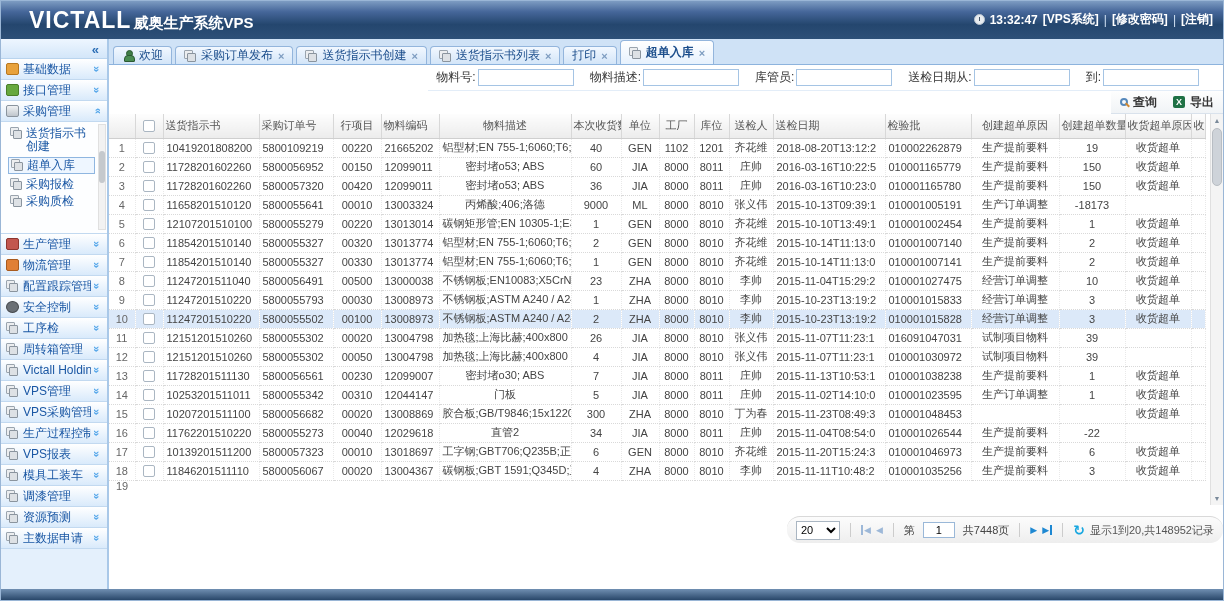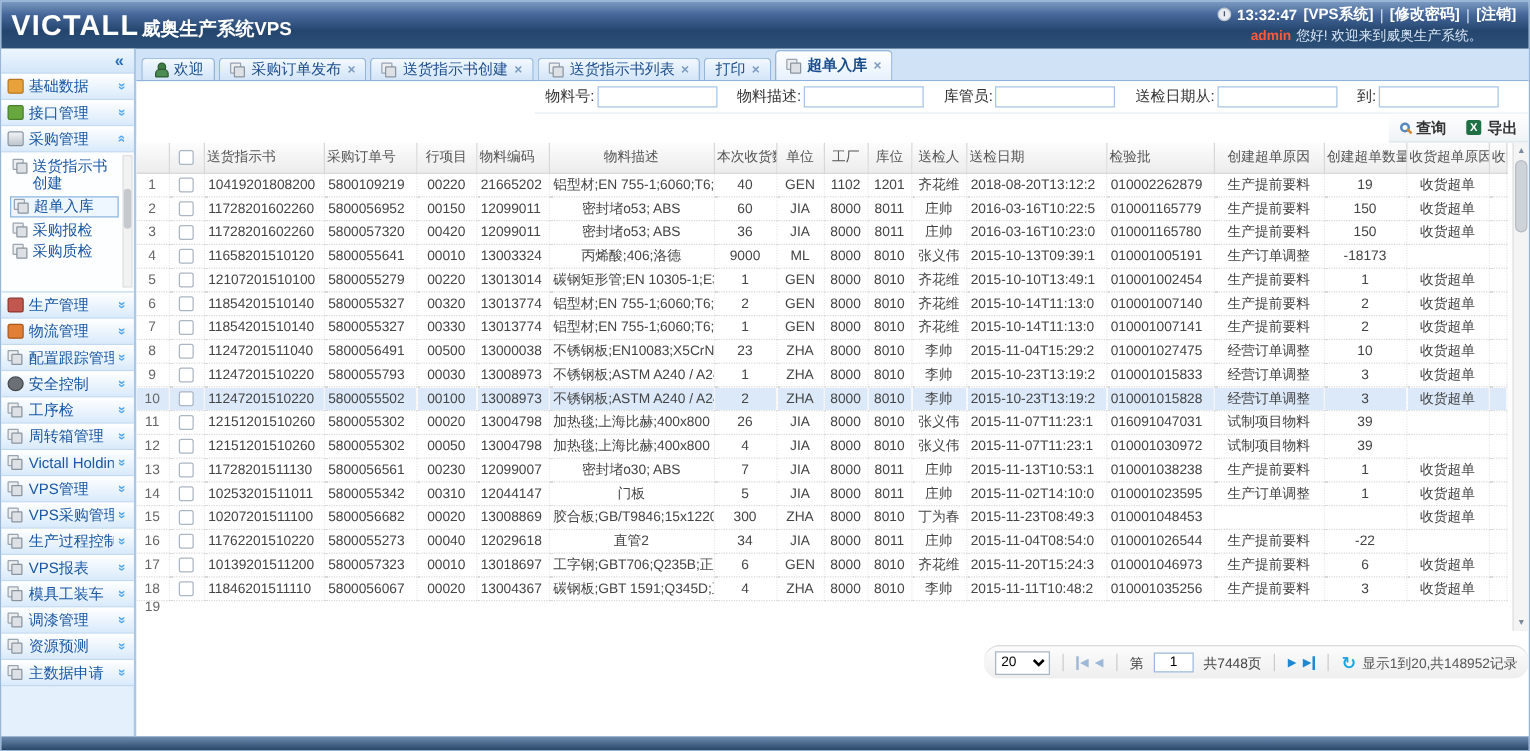--- a/index.html
+++ b/index.html
@@ -1,21 +1,21 @@
 <!DOCTYPE html>
 <html><head>
 <meta charset="utf-8">
 <style>
   * { margin:0; padding:0; box-sizing:border-box; }
   body { font-family:"Liberation Sans","DejaVu Sans",sans-serif; }
   .page { width:1224px; height:601px; position:relative; background:#cfe2f6; overflow:hidden; border:1px solid #9ab6d6; }
 
   
   .topbar { height:38px; background:linear-gradient(180deg,#7d9cc2 0%,#46679a 28%,#24466e 62%,#2d5078 100%); display:flex; justify-content:space-between; align-items:center; }
-  .logo { display:flex; align-items:baseline; padding-left:8px; }
+  .logo { display:flex; align-items:baseline; padding-left:8px;margin-left:20px; }
   .logo-v { font-size:23px; font-weight:800; color:#fff; letter-spacing:1px; }
   .logo-cn { font-size:15px; font-weight:bold; color:#fff; margin-left:2px; }
   .top-right { padding:2px 10px 3px 0; text-align:center; }
   .top-line1 { display:flex; justify-content:flex-end; align-items:center; gap:5px; color:#fff; font-size:12px; font-weight:bold; }
   .top-line1 a { color:#fff; text-decoration:none; cursor:pointer; }
   .lsep { color:#cfe0f2; font-weight:normal; }
   .clockicon { width:11px; height:11px; border-radius:50%; background:#e8ecf0; border:1px solid #b8c4d0; position:relative; display:inline-block; }
   .clockicon::after { content:""; position:absolute; left:4px; top:2px; width:1px; height:4px; background:#45566a; }
   .top-line2 { font-size:11px; color:#d9e6f5; margin-top:1px; }
   .admin { color:#ff5a3c; font-weight:bold; margin-right:4px; }
@@ -118,23 +118,20 @@
     </div>
     <div class="top-right">
       <div class="top-line1">
         <span class="clockicon"></span>
         <span>13:32:47</span>
         <a>[VPS系统]</a>
         <span class="lsep">|</span>
         <a>[修改密码]</a>
         <span class="lsep">|</span>
         <a>[注销]</a>
-      </div>
-      <div class="top-line2">
-        <span class="admin">admin</span><span>您好! 欢迎来到威奥生产系统。</span>
       </div>
     </div>
   </div>
 
   <div class="body-row">
     <div class="sidebar">
       <div class="sidebar-top">
         <span class="collapse">«</span>
       </div>
       <div id="sidebar-groups">

